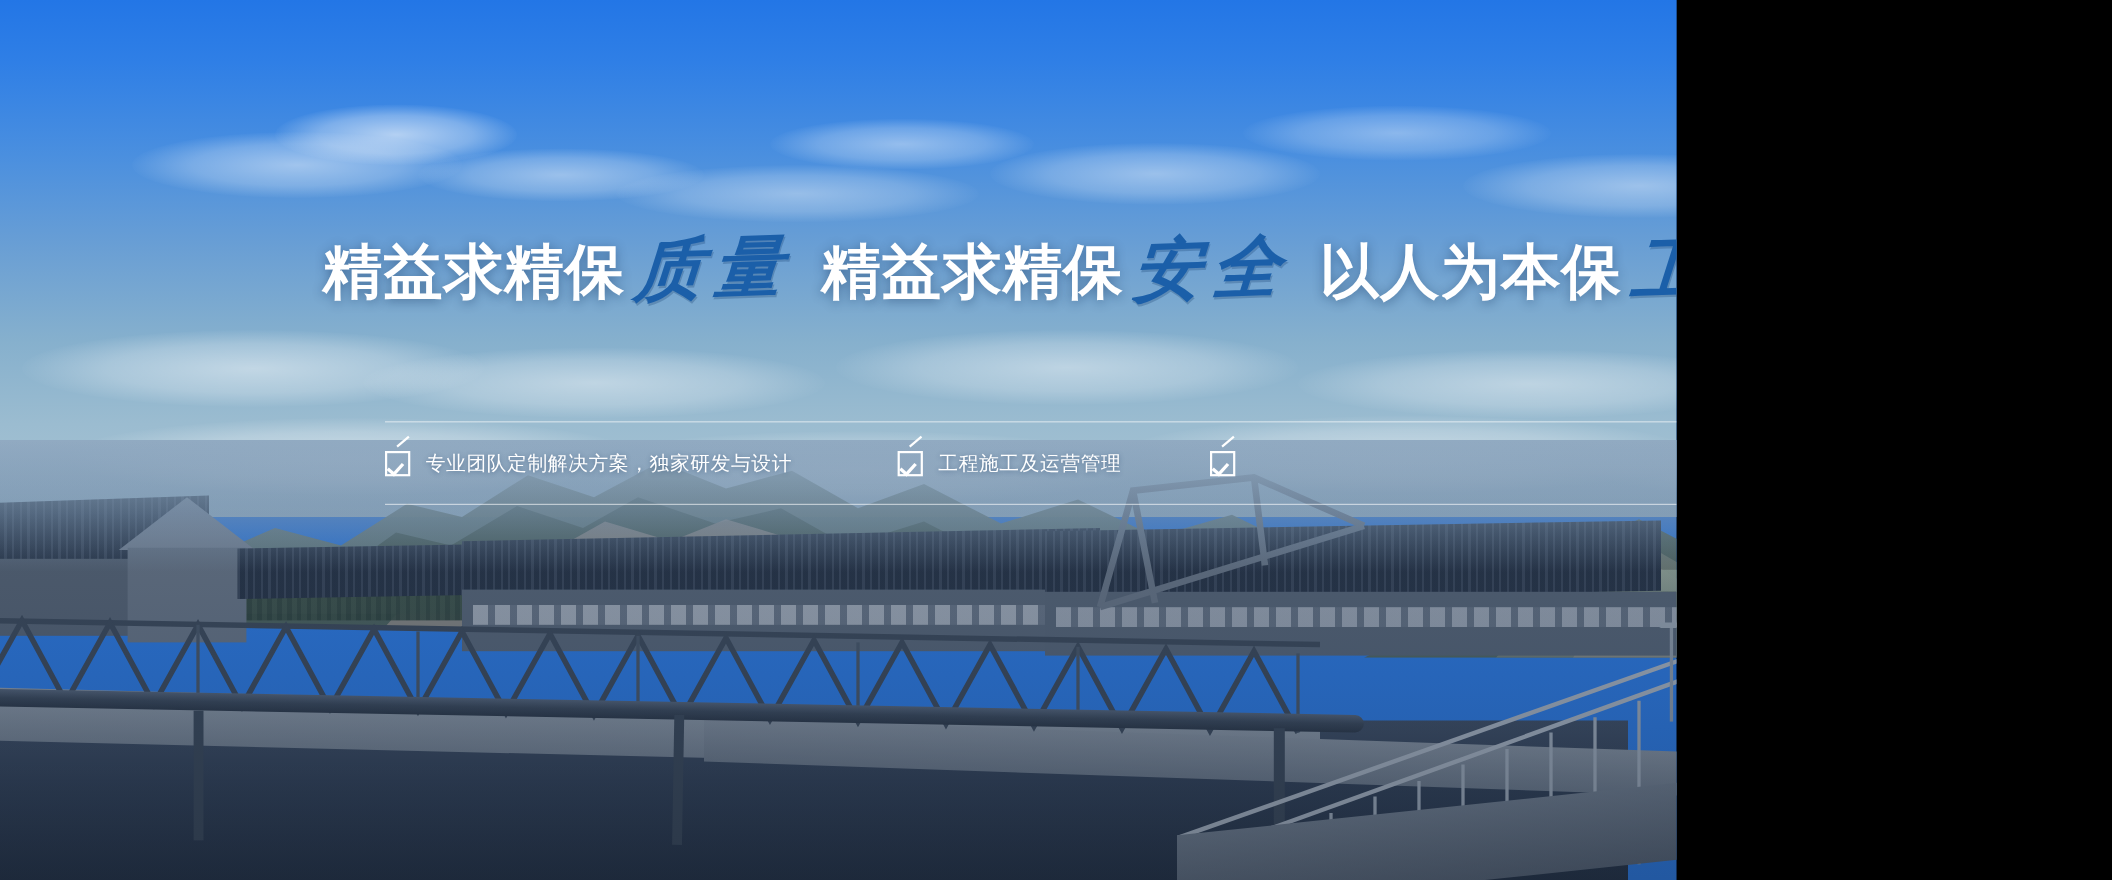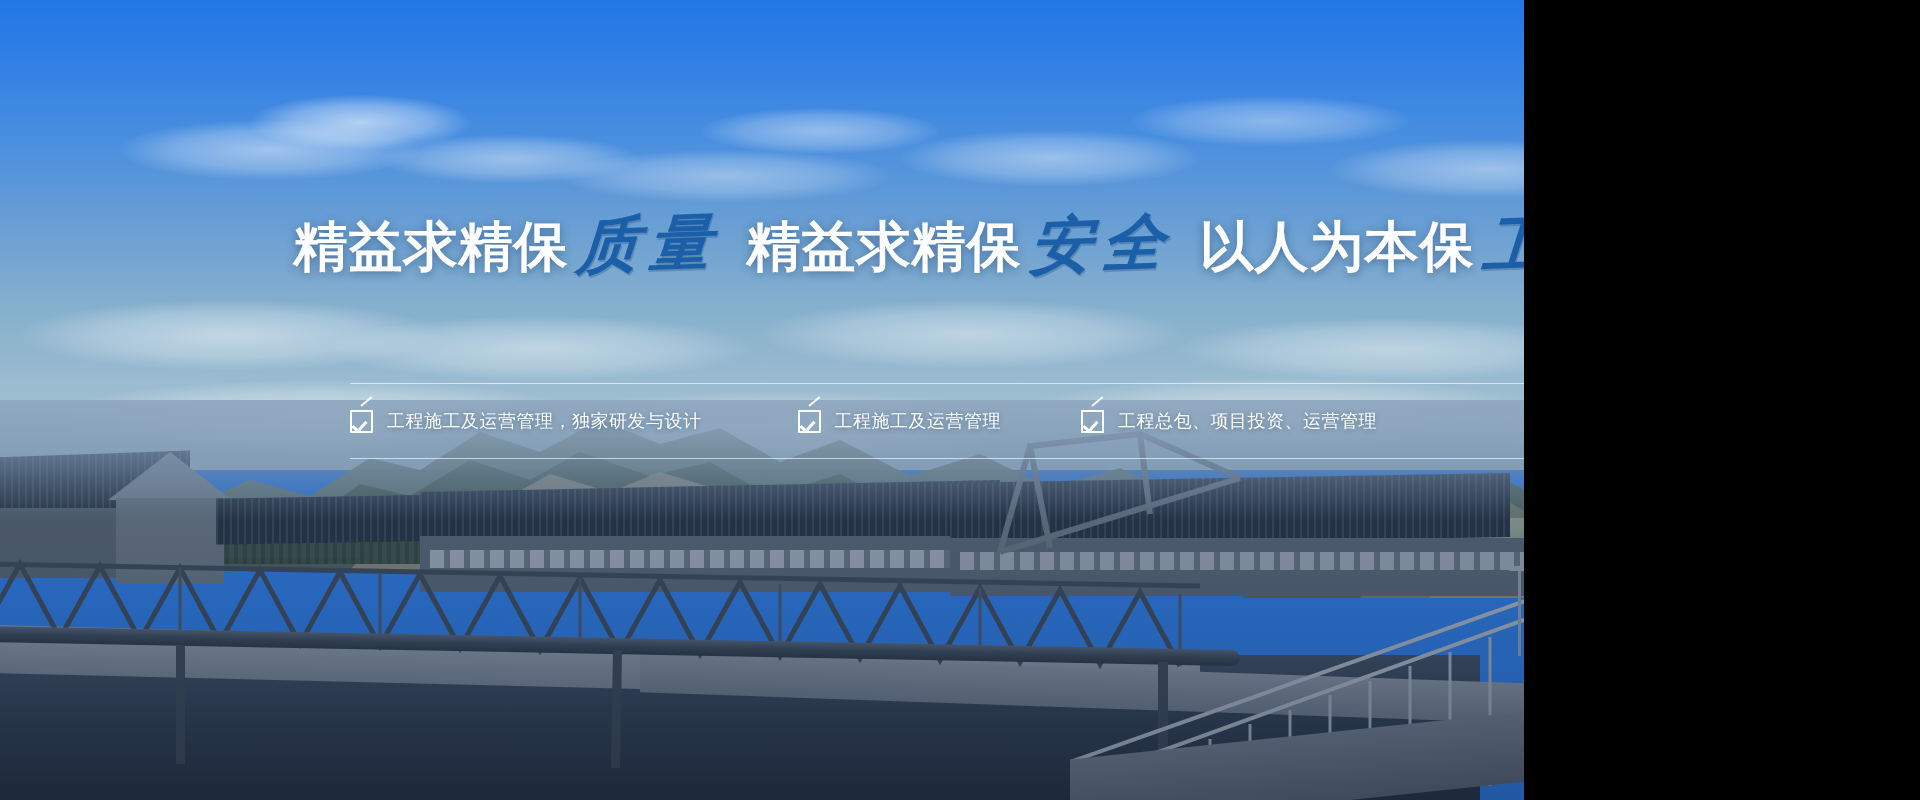--- a/index.html
+++ b/index.html
@@ -357,27 +357,26 @@
       <span class="hl-white">以人为本保</span>
       <span class="hl-cal">工期</span>
     </div>
   </div>
 
   <div class="featwrap">
     <div class="rule"></div>
     <div class="feats">
       <div class="feat f1">
         <span class="cb"></span>
-        <span class="txt">工程施工及运营管理，独家研发与设计</span>
+        <span class="txt">专业团队定制解决方案，独家研发与设计</span>
       </div>
       <div class="feat f2">
         <span class="cb"></span>
         <span class="txt">工程施工及运营管理</span>
       </div>
       <div class="feat">
         <span class="cb"></span>
-        <span class="txt">工程总包、项目投资、运营管理</span>
       </div>
     </div>
     <div class="rule"></div>
   </div>
 
 </div>
 
 </body></html>

